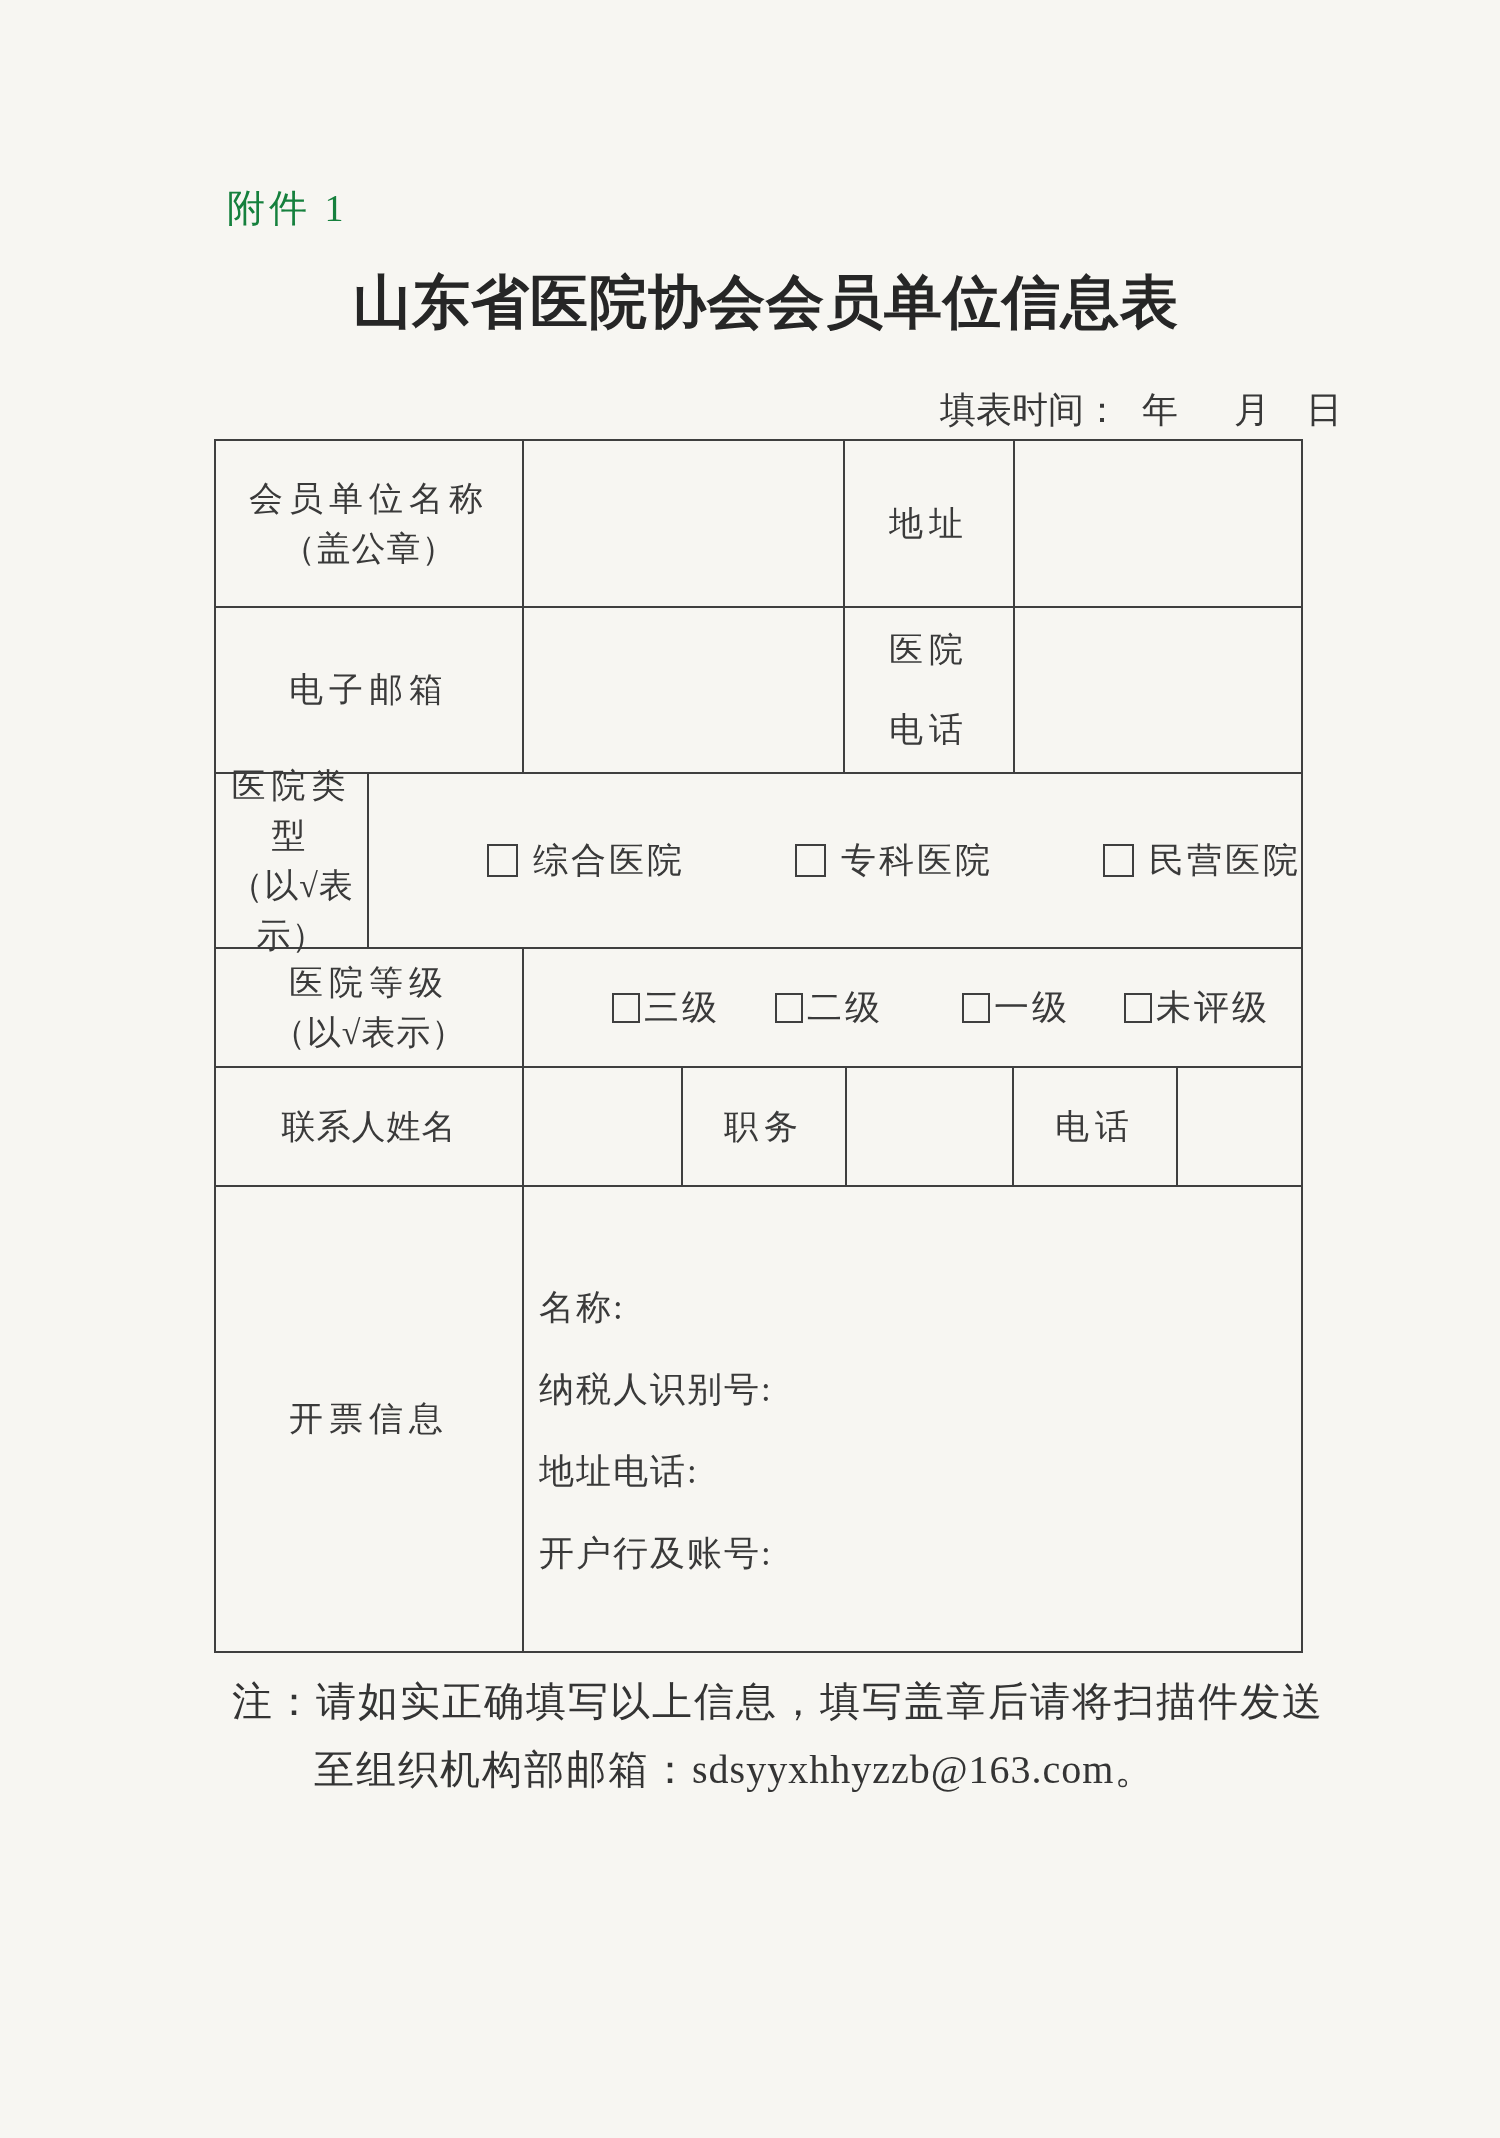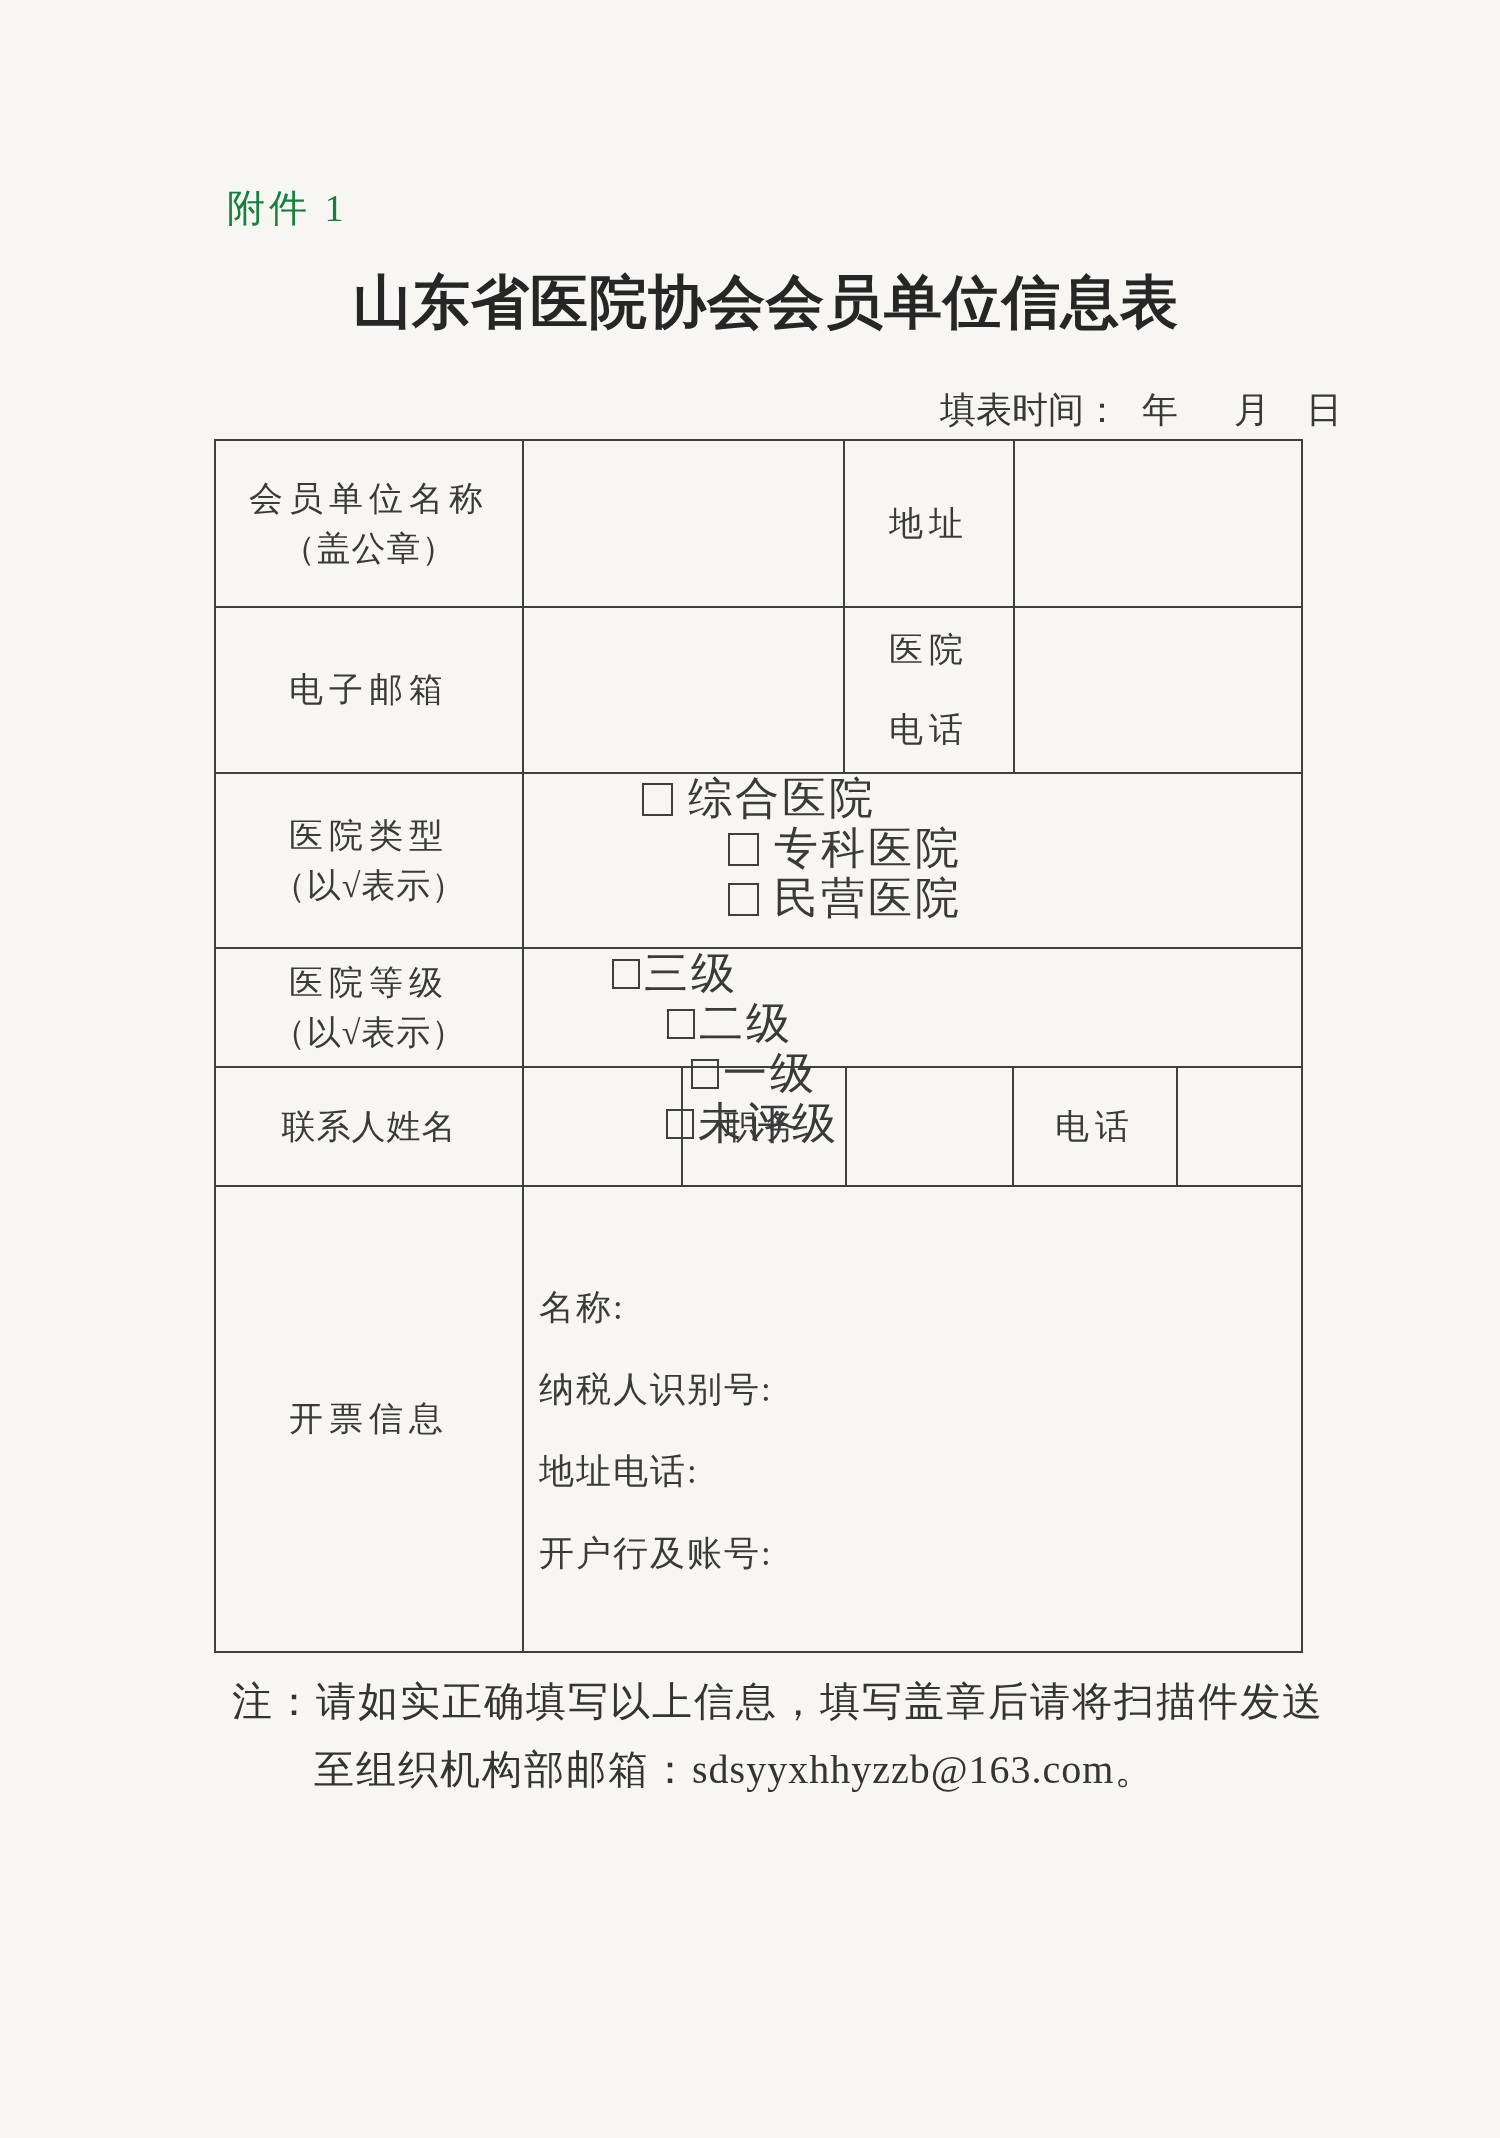--- a/index.html
+++ b/index.html
@@ -63,27 +63,27 @@
   .tcell.fill { flex:1; border-right:none; }
   .w258 { width:308px; } .w321 { width:321px; } .w170 { width:170px; }
   .w159 { width:159px; } .w174 { width:164px; } .w167 { width:167px; }
 
   .label-main { letter-spacing:6px; }
   .label-sub  { letter-spacing:1px; }
   .gap-lines div { line-height:80px; letter-spacing:6px; }
 
   
   .optcell {
-    flex-direction:column; justify-content:flex-start; align-items:flex-start;
-    font-size:44px;
+    flex-direction:row; justify-content:flex-start; align-items:center;
+    font-size:35px;
   }
   .optcell.r3opts { padding-left:86px; }
   .optcell.r4opts { padding-left:88px; }
   .opt { display:flex; align-items:center; white-space:nowrap; letter-spacing:3px; }
-  .r3opts .opt + .opt { margin-left:54px;padding-left:32px; }
+  .r3opts .opt + .opt { margin-left:78px;padding-left:32px; }
   .r4opts .opt-2 { margin-left:55px; }
   .r4opts .opt-3 { margin-left:79px; }
   .r4opts .opt-4 { margin-left:33px;padding-left:21px; }
   .cbx {
     display:inline-block; box-sizing:border-box; flex:none;
     border:2px solid #3f3f3f; background:transparent;
   }
   .r3opts .cbx { width:31px; height:33px; margin-right:15px; }
   .r4opts .cbx { width:28px; height:30px; margin-right:4px; }
 

